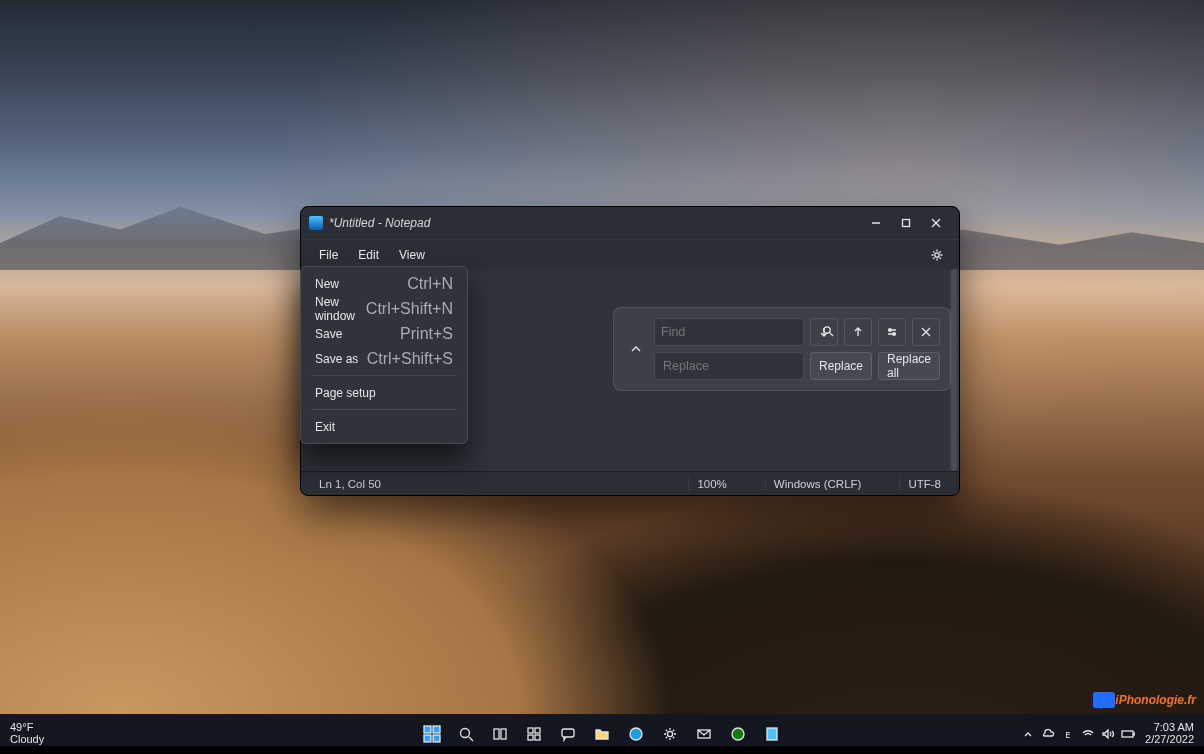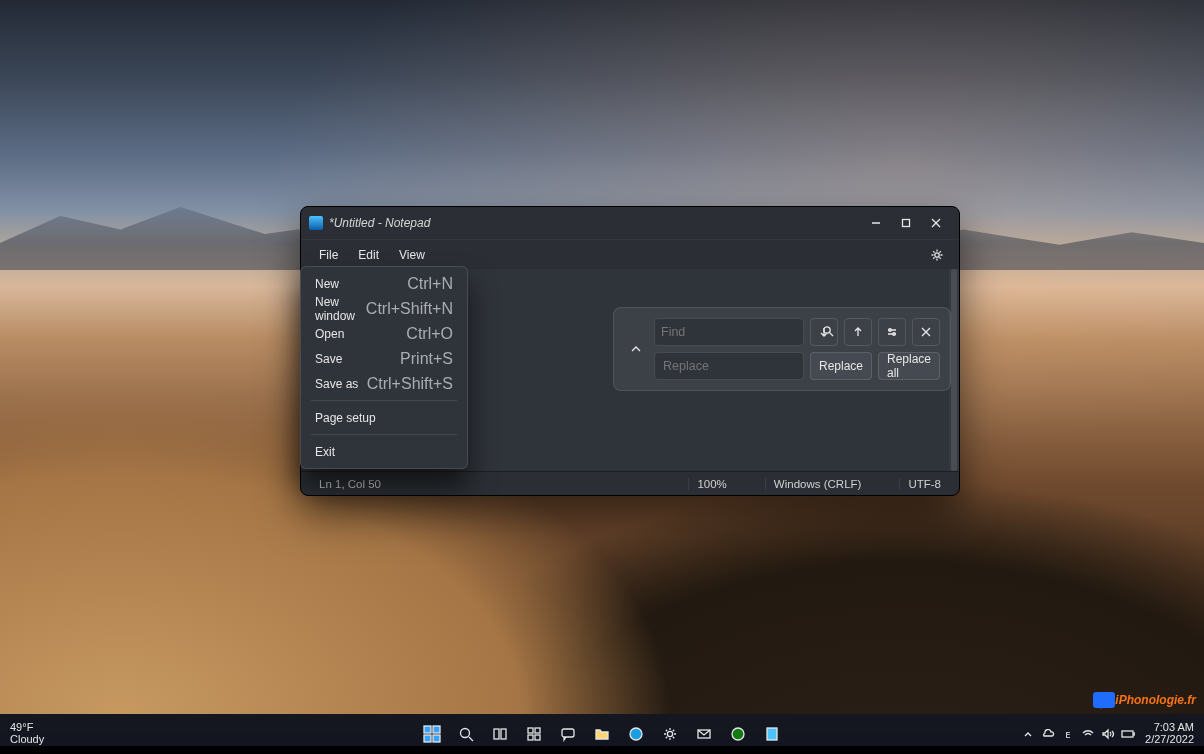--- a/index.html
+++ b/index.html
@@ -223,24 +223,20 @@
 <div class="dropdown">
   <div class="dd-item">
     <span>New</span>
     <span class="shortcut">Ctrl+N</span>
   </div>
   <div class="dd-item">
     <span>New window</span>
     <span class="shortcut">Ctrl+Shift+N</span>
   </div>
   <div class="dd-item">
-    <span>Open</span>
-    <span class="shortcut">Ctrl+O</span>
-  </div>
-  <div class="dd-item">
     <span>Save</span>
     <span class="shortcut">Print+S</span>
   </div>
   <div class="dd-item">
     <span>Save as</span>
     <span class="shortcut">Ctrl+Shift+S</span>
   </div>
   <div class="dd-sep"></div>
   <div class="dd-item">
     <span>Page setup</span>

